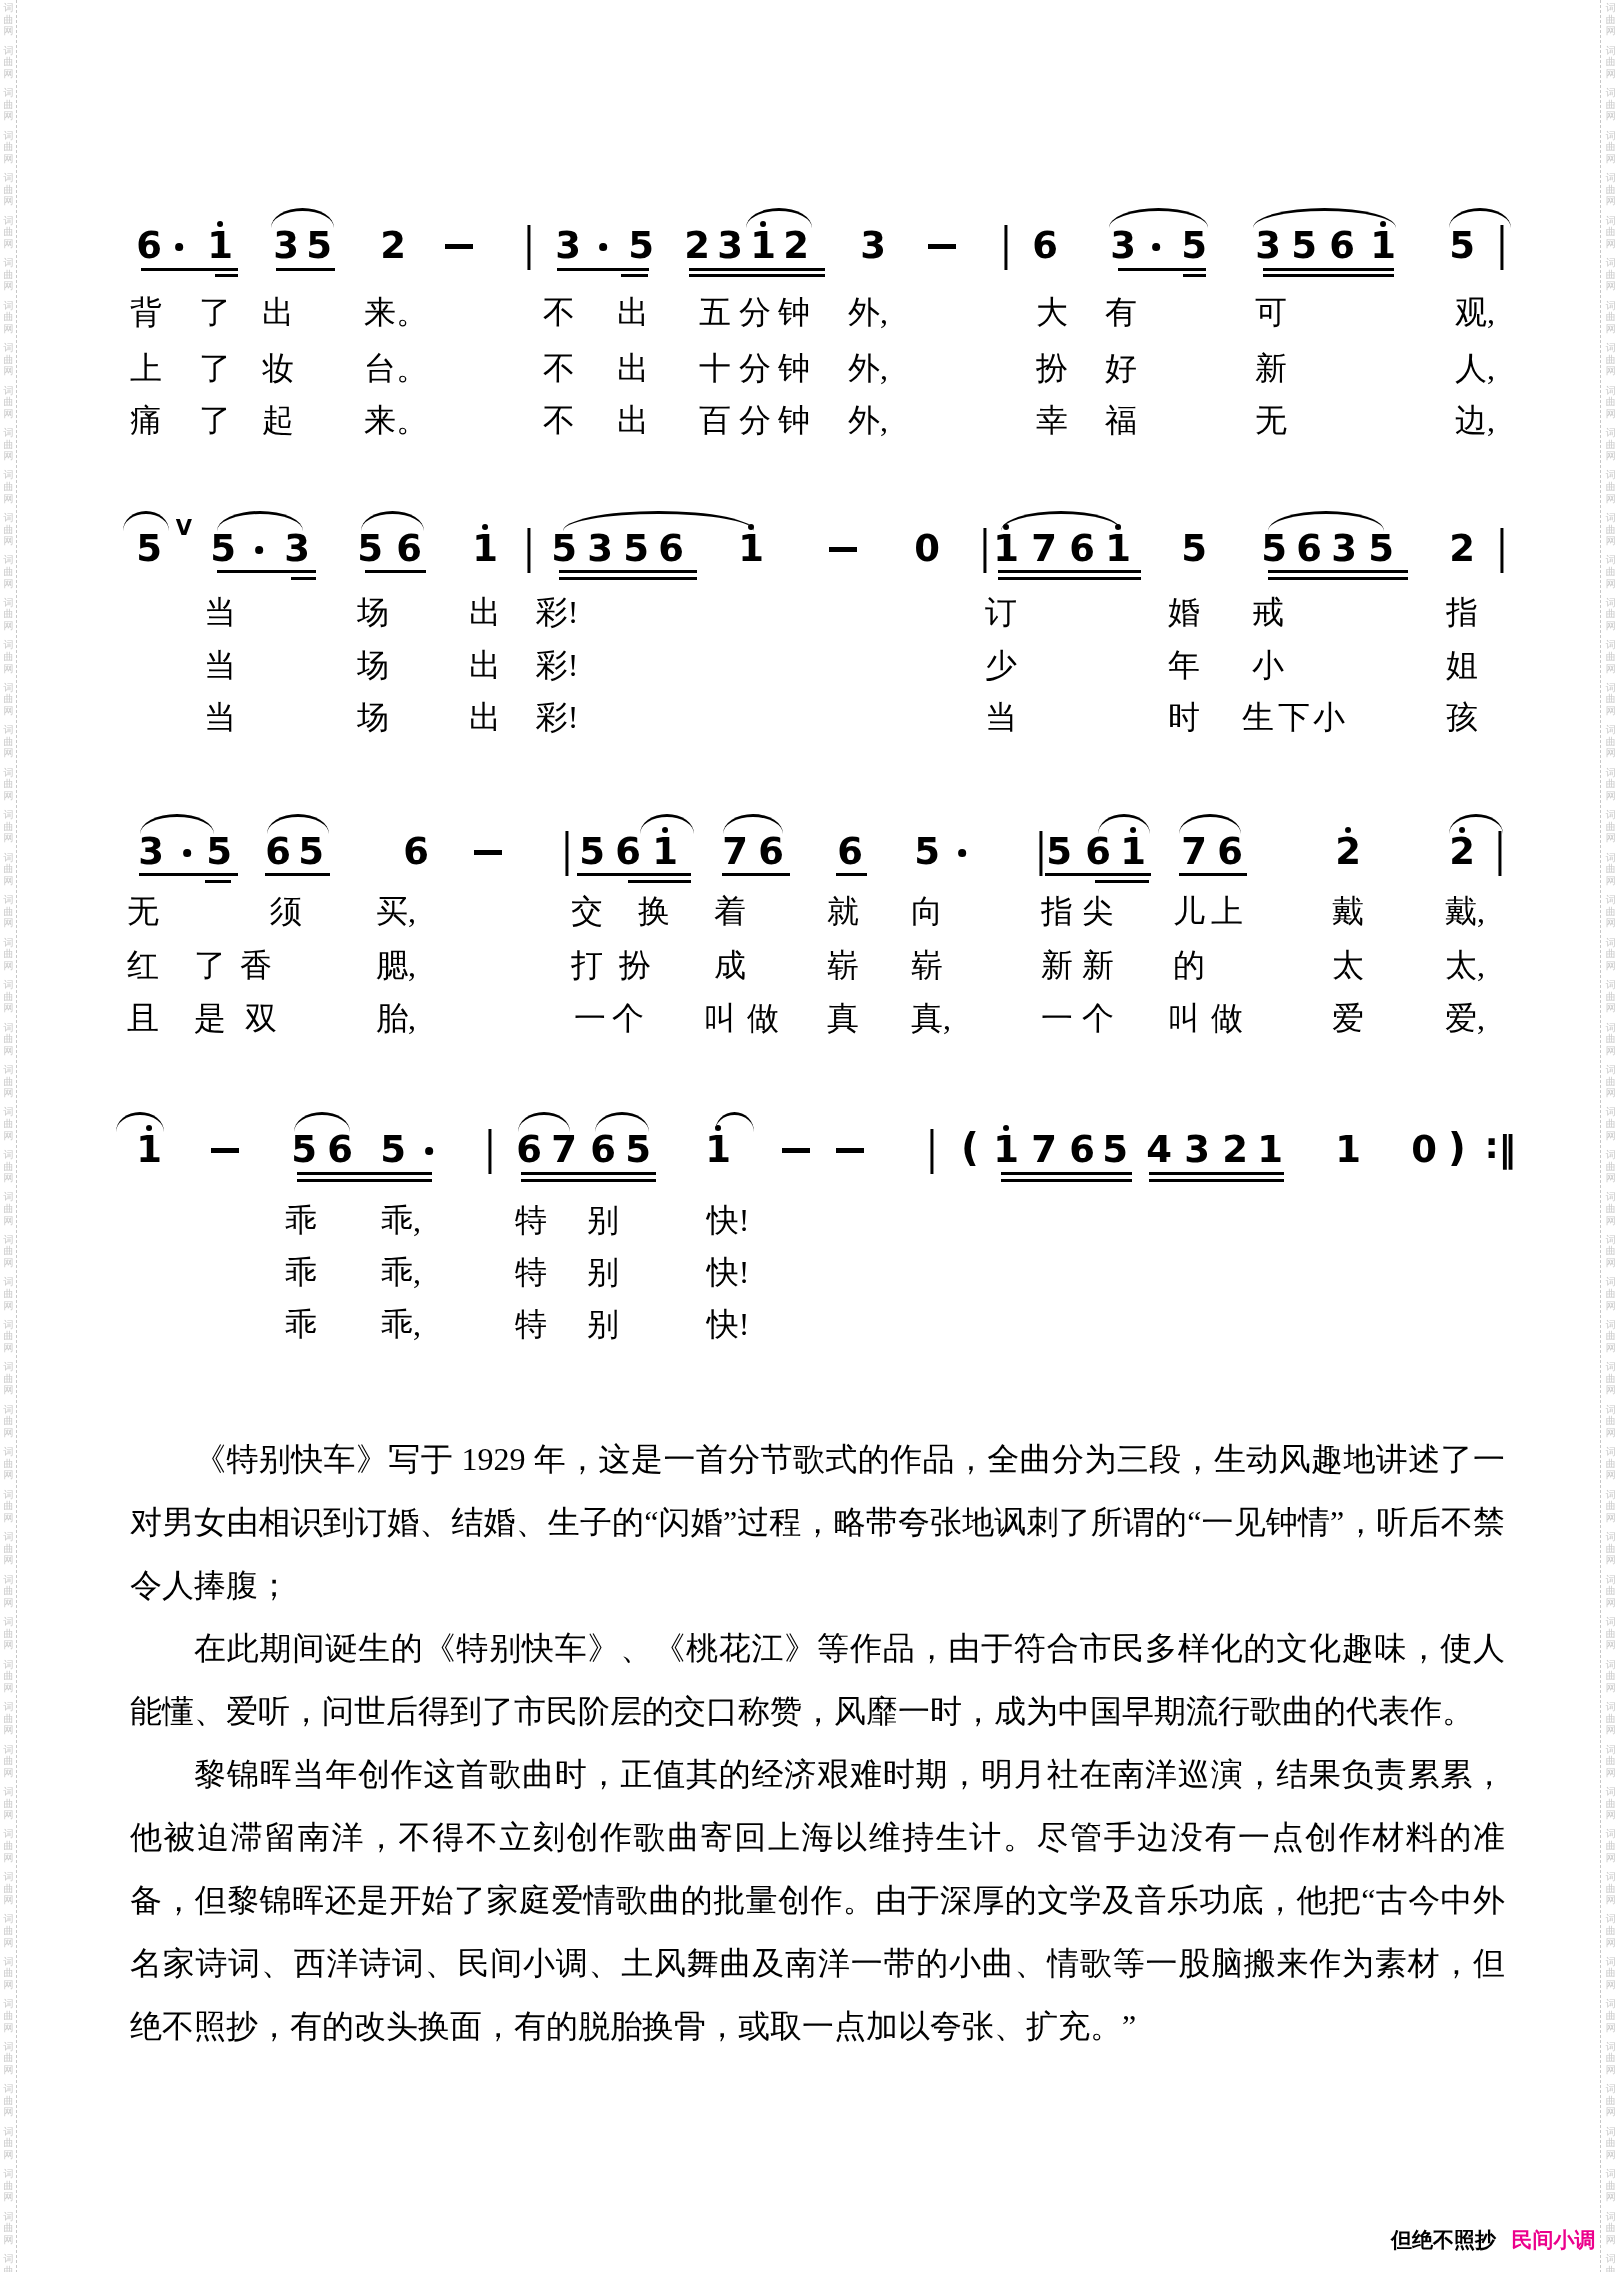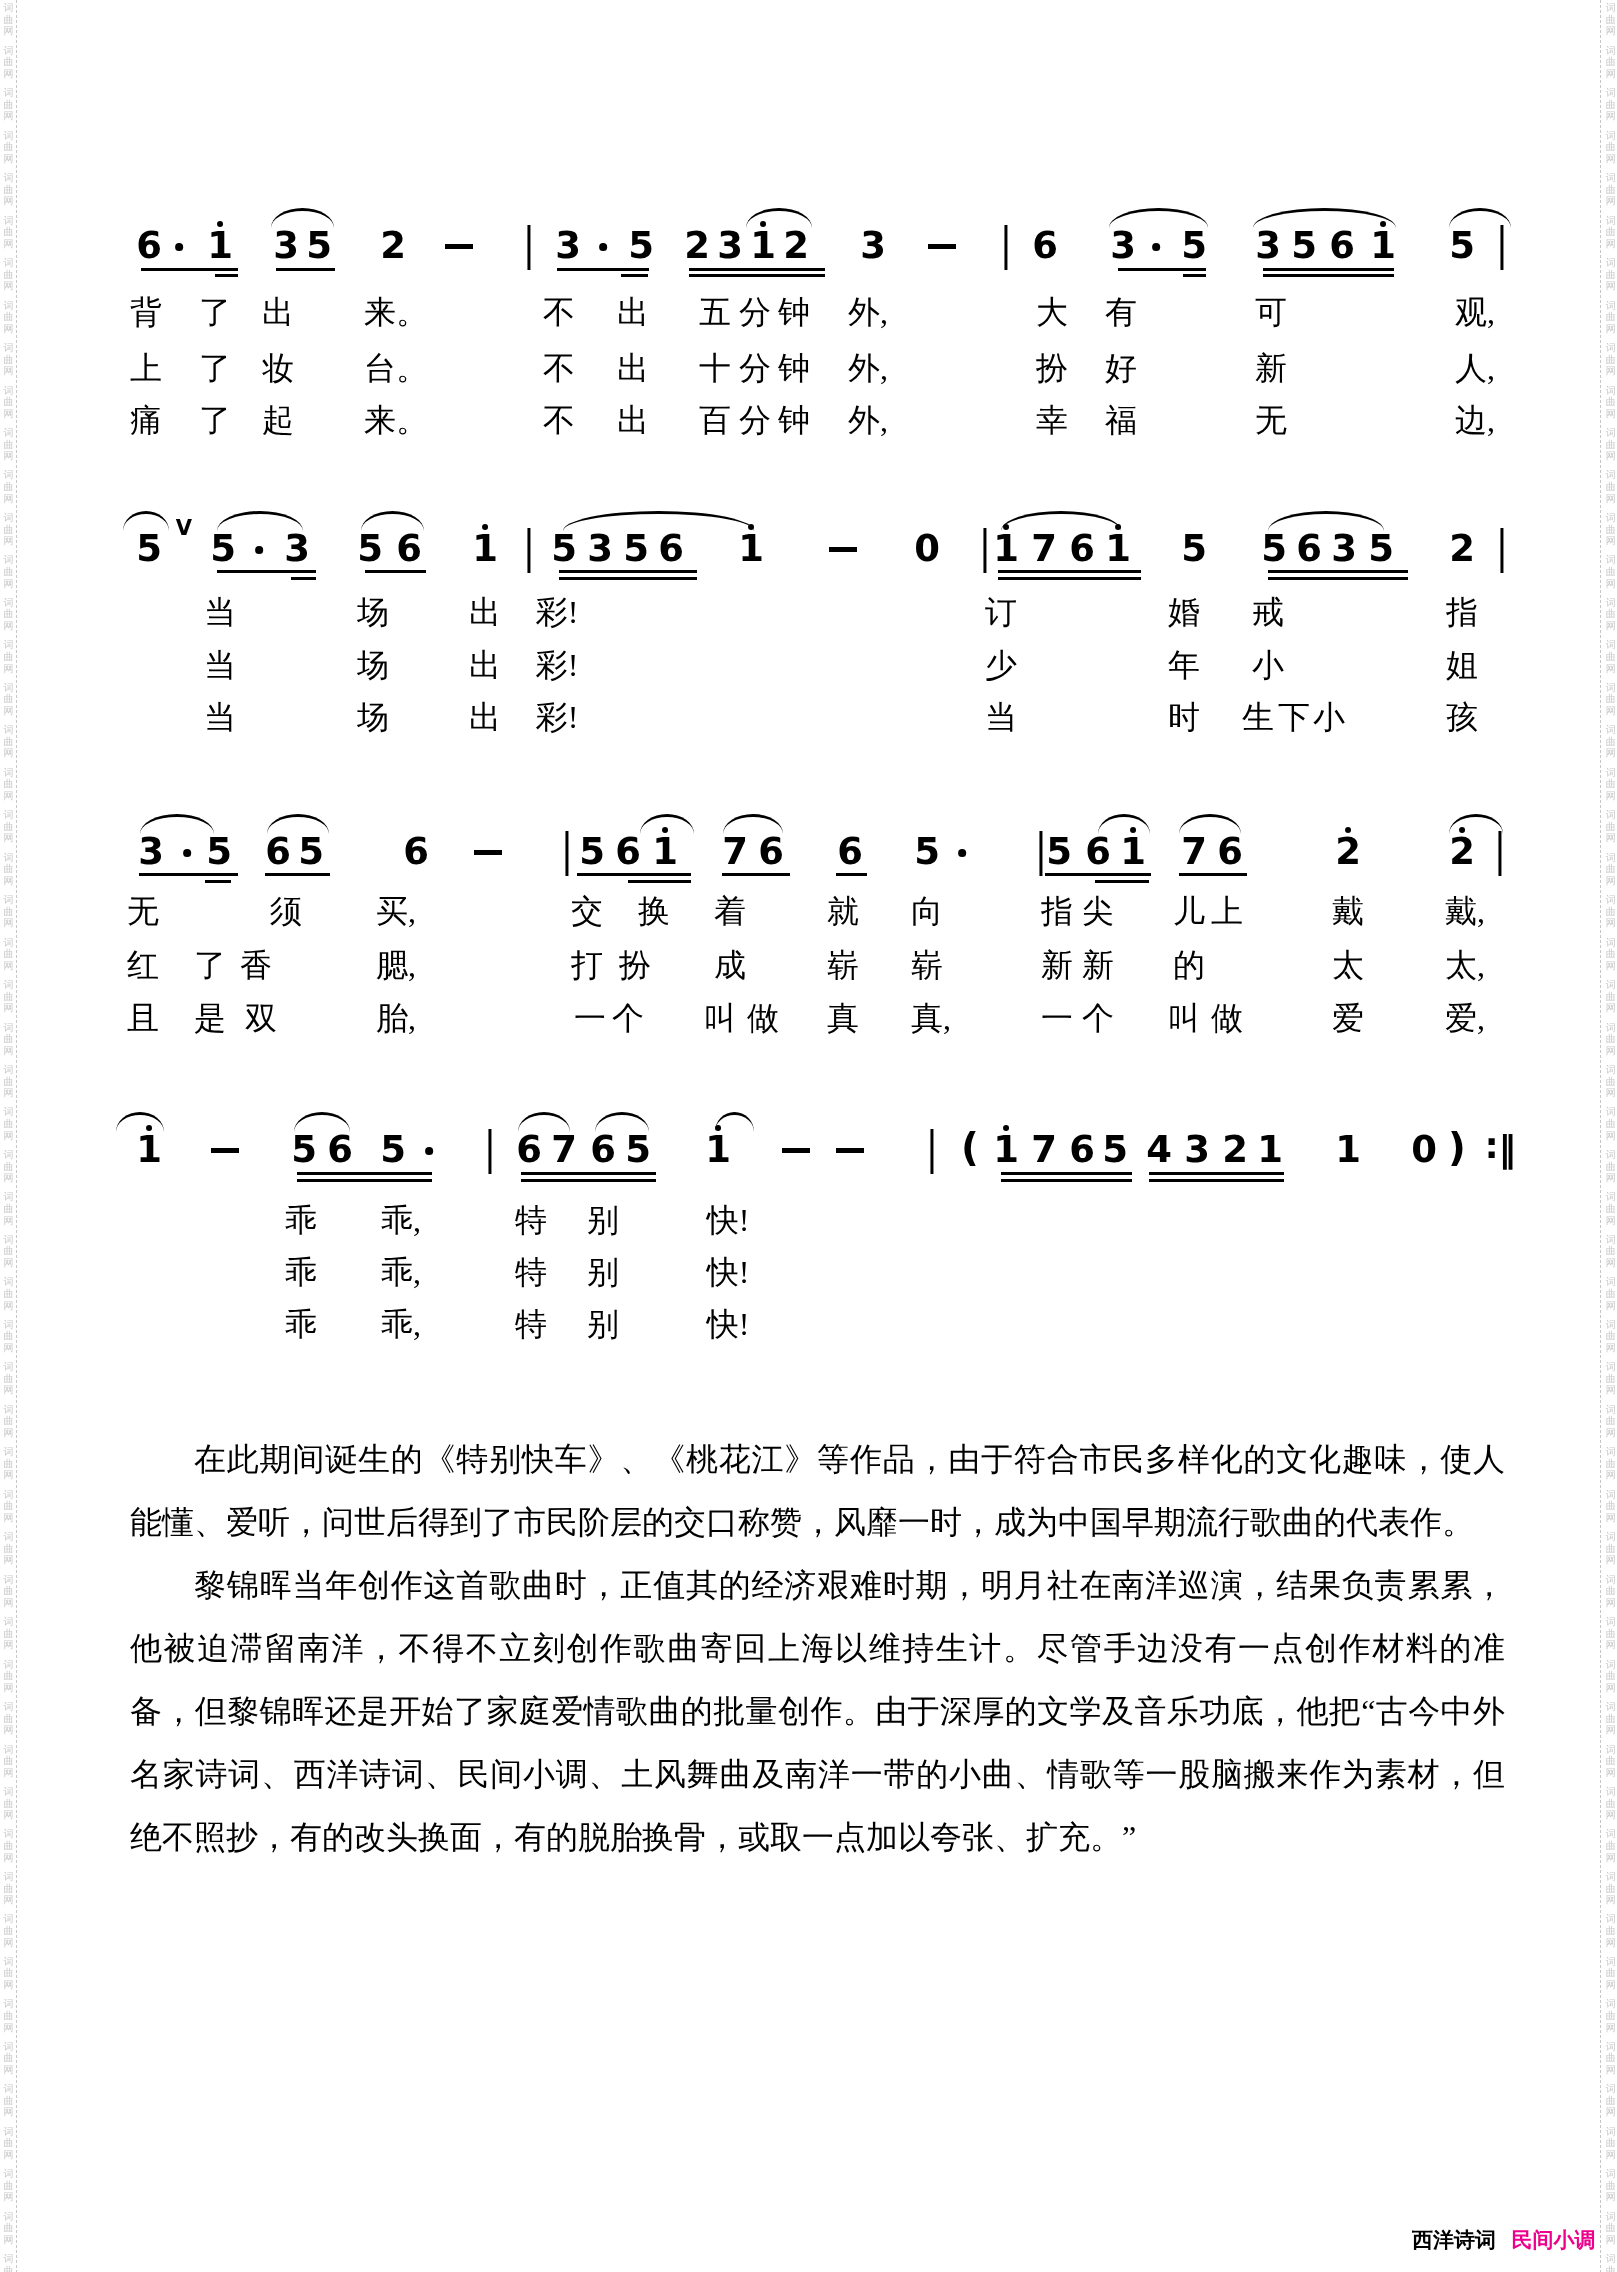--- a/index.html
+++ b/index.html
@@ -897,21 +897,22 @@
         <span class="lyr" style="left: 728px; top: 1255px;">快!</span>
         <span class="lyr" style="left: 301px; top: 1307px;">乖</span>
         <span class="lyr" style="left: 401px; top: 1307px;">乖,</span>
         <span class="lyr" style="left: 531px; top: 1307px;">特</span>
         <span class="lyr" style="left: 603px; top: 1307px;">别</span>
         <span class="lyr" style="left: 728px; top: 1307px;">快!</span>
       </div>
     </div>
 
   <div class="essay">
+    <p>《特别快车》写于 1929 年，这是一首分节歌式的作品，全曲分为三段，生动风趣地讲述了一对男女由相识到订婚、结婚、生子的“闪婚”过程，略带夸张地讽刺了所谓的“一见钟情”，听后不禁令人捧腹；</p>
     <p>在此期间诞生的《特别快车》、《桃花江》等作品，由于符合市民多样化的文化趣味，使人能懂、爱听，问世后得到了市民阶层的交口称赞，风靡一时，成为中国早期流行歌曲的代表作。</p>
     <p>黎锦晖当年创作这首歌曲时，正值其的经济艰难时期，明月社在南洋巡演，结果负责累累，他被迫滞留南洋，不得不立刻创作歌曲寄回上海以维持生计。尽管手边没有一点创作材料的准备，但黎锦晖还是开始了家庭爱情歌曲的批量创作。由于深厚的文学及音乐功底，他把“古今中外名家诗词、西洋诗词、民间小调、土风舞曲及南洋一带的小曲、情歌等一股脑搬来作为素材，但绝不照抄，有的改头换面，有的脱胎换骨，或取一点加以夸张、扩充。”</p>
   </div>
 
   <div class="attr">
-    <span>西洋诗词</span><span class="brand" style="color: rgb(236, 0, 140);">民间小调</span>
+    <span>但绝不照抄</span><span class="brand" style="color: rgb(236, 0, 140);">民间小调</span>
   </div>
 </div>
 
 
 </body></html>

